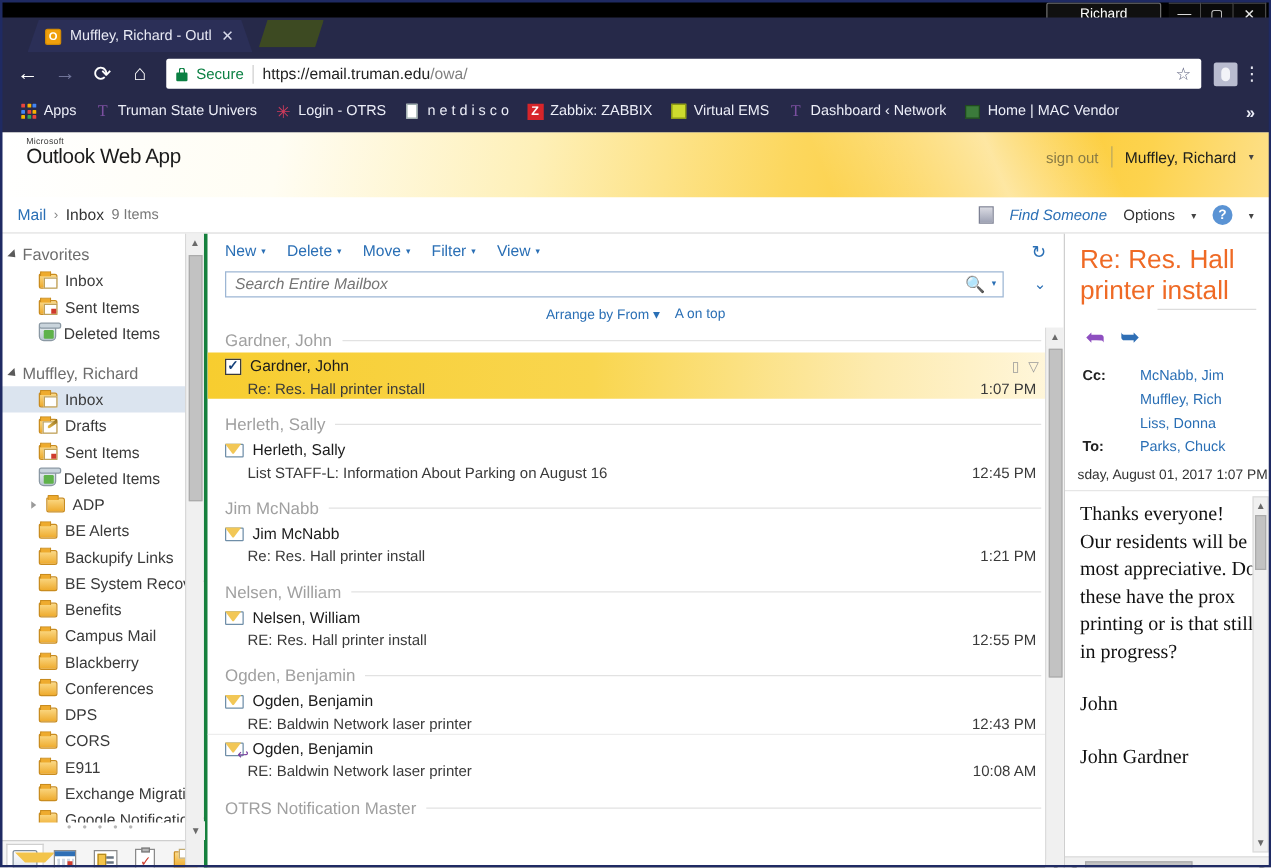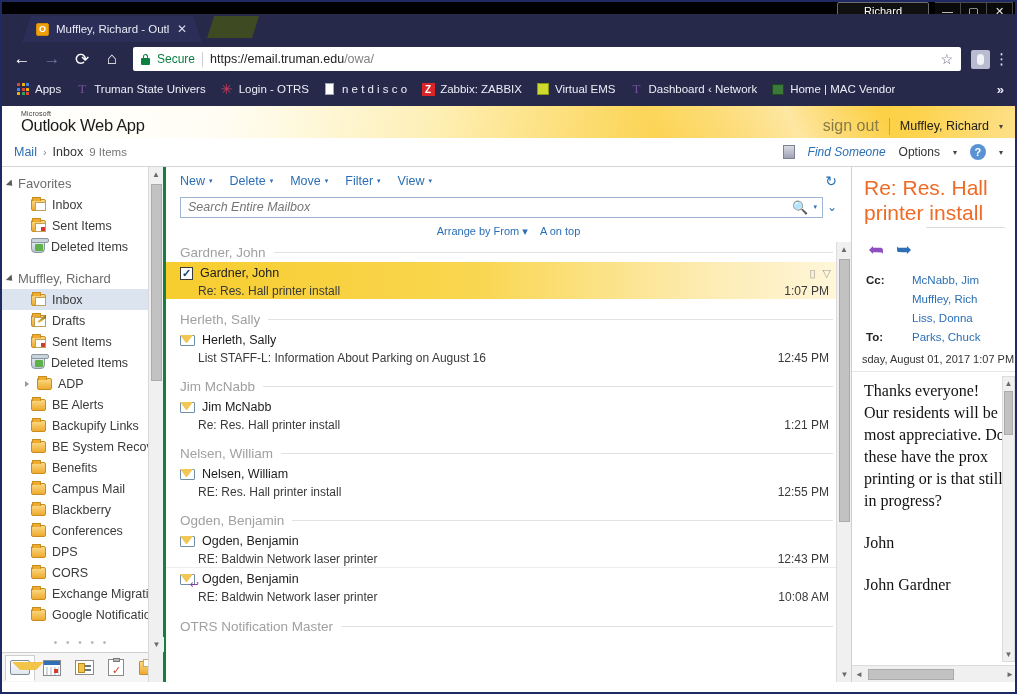--- a/index.html
+++ b/index.html
@@ -101,34 +101,34 @@
   .apps-grid { display:grid; grid-template-columns:repeat(3,3px); grid-template-rows:repeat(3,3px); gap:1.6px; }
   .apps-grid span { width:3px;height:3px;display:block;border-radius:0.5px; }
   .bm-overflow { color:#eceef8; font-size:13px; margin-left:auto; padding-right:4px; font-weight:bold;}
 
   
   .page {
     position:absolute; left:0; top:106px; width:1017px; height:588px;
     background:#ffffff;
   }
   .owa-header {
-    position:relative; height:32px;
+    position:relative; height:52px;
     background: linear-gradient(100deg,#ffffff 0%,#fffdf3 22%,#fef0b8 42%,#fcd75e 62%,#fcc930 78%,#fdd34e 90%,#fde08a 100%);
     overflow:hidden;
   }
   .owa-header::after {
     content:''; position:absolute; left:45%; top:-30px; width:70%; height:120px;
     background:linear-gradient(75deg, rgba(255,255,255,0) 30%, rgba(255,255,255,.55) 48%, rgba(255,255,255,0) 60%);
     transform:rotate(-8deg);
   }
   .brand { position:absolute; left:21px; top:4px; z-index:2; }
   .brand .ms { font-size:7px; color:#3b3b3b; letter-spacing:.2px; }
   .brand .owa { font-size:16.5px; color:#1b1b1b; letter-spacing:-.3px; margin-top:-1px; }
   .hdr-right { position:absolute; right:14px; top:11px; z-index:2; display:flex; align-items:center; gap:10px;}
-  .signout { color:#8a7c45; font-size:16px;text-align:right; }
+  .signout { color:#8a7c45; font-size:12px;text-align:right; }
   .hdr-div { width:1px; height:17px; background:#b9a85f; }
   .hdr-user { color:#20201c; font-size:12.5px; }
   .caret { font-size:8px; color:#444; }
 
   .owa-subbar {
     position:relative; height:29px; background:#ffffff;
     border-bottom:1px solid #d6d6d6;
     display:flex; align-items:center; padding:0 14px;
   }
   .crumb-mail { color:#2a6fb5; font-size:12.5px; }
@@ -211,21 +211,21 @@
   }
   .sc-arrow { height:15px; display:flex; align-items:center; justify-content:center; color:#6a6a6a; font-size:8px; background:#f0f0f0;}
   .sc-thumb { position:absolute; left:2px; width:11px; background:#c2c2c2; border:1px solid #ababab;}
 
   
   .listpane { flex:1; position:relative; display:flex; flex-direction:column; border-right:1px solid #cfcfcf; min-width:0;}
   .list-toolbar { height:27px; display:flex; align-items:center; padding:0 0 0 14px; gap:0; position:relative; }
   .tb-item { color:#2a6fb5; font-size:12.5px; padding:0 8px 0 0; margin-right:9px; display:flex; align-items:center; gap:4px;}
   .tb-caret { color:#2a6fb5; font-size:7px; }
   .refresh { position:absolute; right:14px; color:#2a6fb5; font-size:14px; }
-  .search-row { height:26px; padding:0 14px; display:flex; align-items:center; gap:4px;}
+  .search-row { height:26px; padding:0 14px; display:flex; align-items:center; gap:24px;}
   .searchbox {
     flex:1; height:21px; border:1px solid #9db6d4; background:#fff;
     display:flex; align-items:center; padding:0 5px 0 7px;
   }
   .searchbox input {
     flex:1; border:none; outline:none; font-size:12.5px; font-style:italic;
     color:#6b8fbf; font-family:"Liberation Sans", sans-serif; background:transparent;
   }
   .mag { color:#2a6fb5; font-size:13px; }
   .dblchev { color:#2a6fb5; font-size:12px; }
@@ -520,20 +520,24 @@
           <div class="nav-item">
             <div class="folder"></div>
             <span>DPS</span>
           </div>
           <div class="nav-item">
             <div class="folder"></div>
             <span>CORS</span>
           </div>
           <div class="nav-item">
             <div class="folder"></div>
+            <span>E911</span>
+          </div>
+          <div class="nav-item">
+            <div class="folder"></div>
             <span>Exchange Migration</span>
           </div>
           <div class="nav-item">
             <div class="folder"></div>
             <span>Google Notifications</span>
           </div>
 
         </div>
 
         <div class="nav-dots">• • • • •</div>

